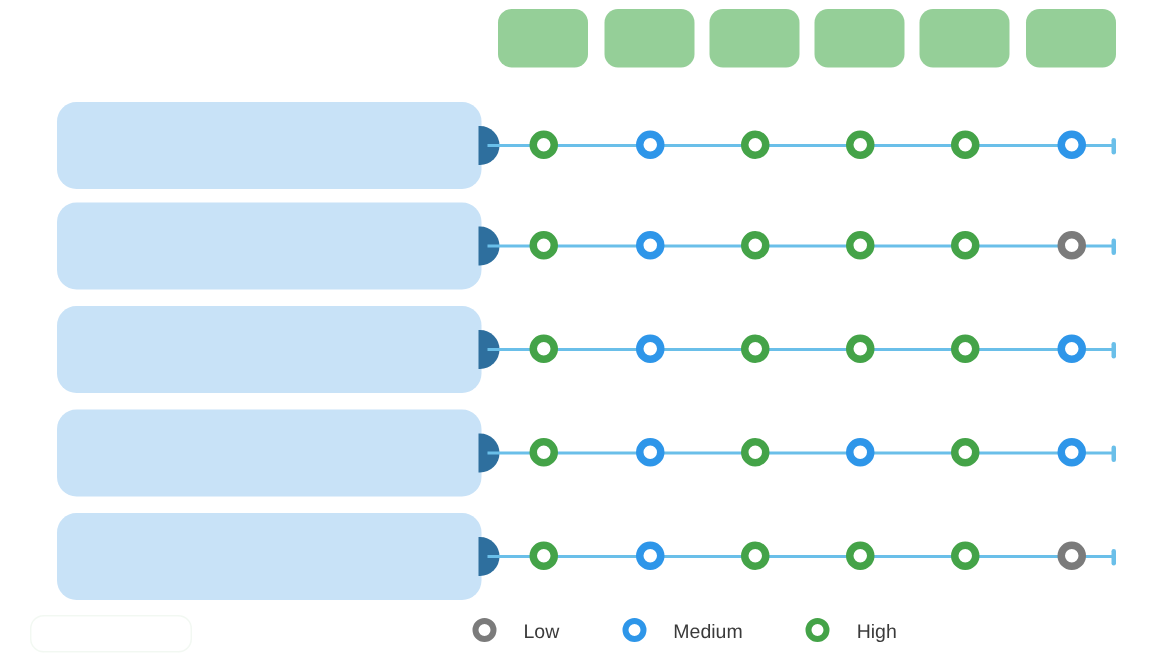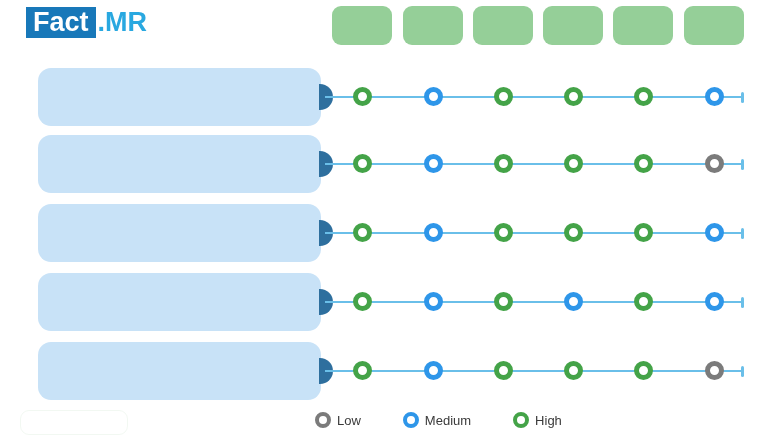--- a/index.html
+++ b/index.html
@@ -25,41 +25,37 @@
   .row-line{position:absolute;top:28px;height:2px;background:var(--line);}
   .dot{position:absolute;top:19px;width:19px;height:19px;box-sizing:border-box;
     border-radius:50%;background:#ffffff;border:5px solid #000;}
   .dot.high{border-color:var(--high);}
   .dot.medium{border-color:var(--medium);}
   .dot.low{border-color:var(--low);}
   .tick{position:absolute;top:24px;width:3px;height:11px;border-radius:2px;background:var(--line);}
 
   
   .legend{position:absolute;left:295px;top:412px;display:flex;align-items:center;gap:22px;}
-  .legend-item{display:flex;align-items:center;gap:6px;padding-left:20px;}
+  .legend-item{display:flex;align-items:center;gap:18px;padding-left:20px;}
   .legend-dot{width:16px;height:16px;box-sizing:border-box;border-radius:50%;
     background:#ffffff;border:4.5px solid #000;}
   .legend-dot.high{border-color:var(--high);}
   .legend-dot.medium{border-color:var(--medium);}
   .legend-dot.low{border-color:var(--low);}
   .legend-label{font-size:13px;color:#3a3a3a;}
 
   
   .artifact{position:absolute;left:20px;top:410px;width:106px;height:23px;border-radius:9px;
     border:1px solid rgba(170,210,170,0.30);opacity:.5;}
 </style>
 </head>
 <body>
 
 <div class="canvas">
 
-  <div class="logo">
-    <span class="logo-box">Fact</span>
-    <span class="logo-accent">.MR</span>
-  </div>
 
   <div id="header-boxes">
       <div class="header-box" style="left: 332px;"></div>
       <div class="header-box" style="left: 403px;"></div>
       <div class="header-box" style="left: 473px;"></div>
       <div class="header-box" style="left: 543px;"></div>
       <div class="header-box" style="left: 613px;"></div>
       <div class="header-box" style="left: 684px;"></div>
     </div>
 

